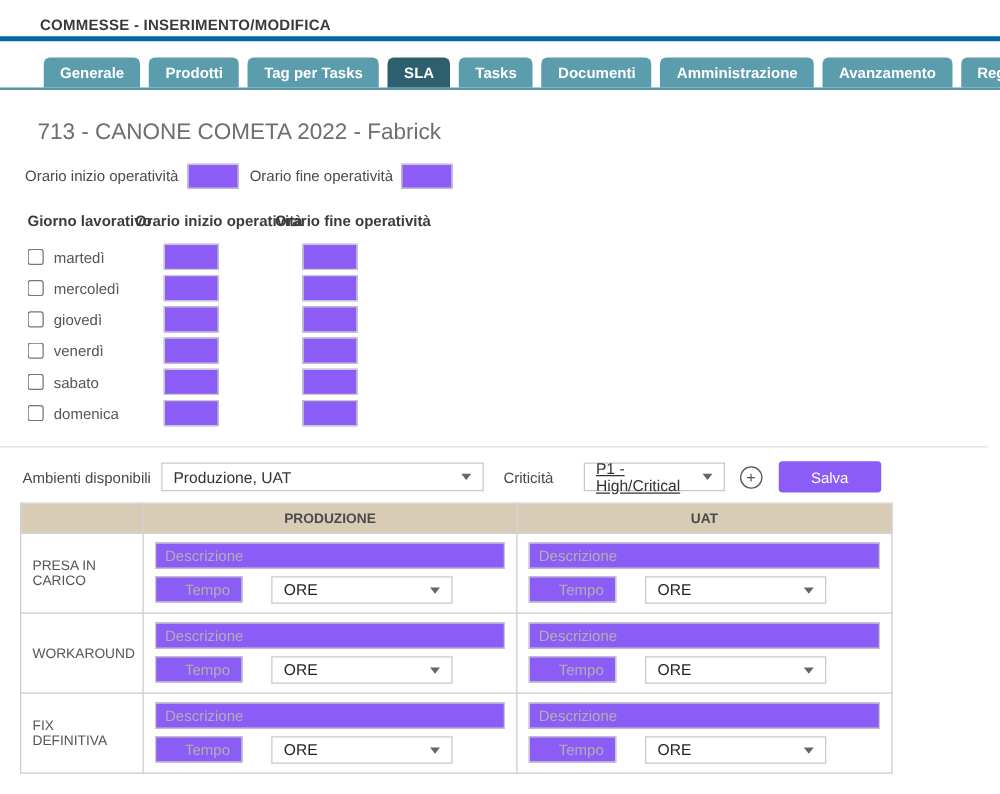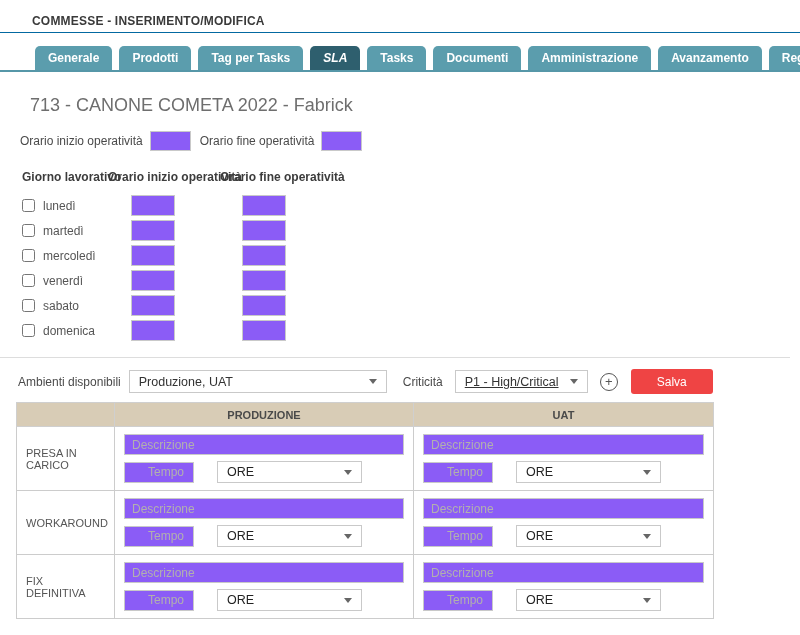--- a/index.html
+++ b/index.html
@@ -1,29 +1,29 @@
 <!DOCTYPE html>
 <html><head>
 <meta charset="utf-8">
 <style>
   * { margin:0; padding:0; box-sizing:border-box; }
   html,body { width:800px; height:635px; background:#fff; overflow:hidden;
               font-family:"Liberation Sans", sans-serif; }
 
   
-  .topbar { height:33px; padding:11px 0 0 32px; border-bottom:1px solid #0369a1; }
+  .topbar { height:33px; padding:11px 0 0 32px; border-bottom:4px solid #0369a1; }
   .topbar-title { font-size:12px; font-weight:bold; color:#3a3a3a; letter-spacing:.2px; }
 
   
   .tabbar { margin-top:13px; padding-left:35px; border-bottom:2px solid #5697a8;
             display:flex; align-items:flex-end; }
   .tab { padding:5px 13px; margin-right:7px; border-radius:5px 5px 0 0;
          background:#5b9dad; color:#fff; font-size:12px; font-weight:bold;
          white-space:nowrap; cursor:pointer; }
-  .tab.active { background:#2e5f6e;font-style:italic; }
+  .tab.active { background:#2e5f6e; }
 
   .page-title { margin:23px 0 0 30px; font-size:18px; color:#6e6e6e; }
 
   label, .lbl { font-size:12px; color:#4a4a4a; }
 
   .hours-row { display:flex; align-items:center; margin:15px 0 0 20px; }
   .inp { border:1px solid #c9c9c9; height:20px; font-size:12px; background:#8b5cf6; }
   .inp-small { width:41px; margin:0 9px 0 7px; }
 
   
@@ -38,39 +38,39 @@
   .day-row .inp-day { width:44px; height:21px; justify-self:center; margin-right:22px; }
 
   .divider { margin-top:14px; width:790px; border-top:1px solid #ddd; }
 
   
   .env-row { display:flex; align-items:center; margin:11px 0 0 18px; }
   .combo { border:1px solid #c9c9c9; height:23px; display:flex; align-items:center;
            justify-content:space-between; padding:0 9px; font-size:12.5px;
            color:#333; background:#fff; cursor:pointer; }
   .combo-ambienti { width:258px; margin-left:8px; }
-  .combo-criticita { width:133px; margin-left:12px;justify-content:space-between; }
+  .combo-criticita { width:113px; margin-left:24px;justify-content:space-between; }
   .combo-criticita .combo-value { text-decoration:underline; }
   .caret { width:0; height:0; border-left:4px solid transparent;
            border-right:4px solid transparent; border-top:5px solid #666; }
   .env-row .lbl-crit { margin-left:16px; }
   .plus-btn { margin-left:12px; width:18px; height:18px; border:1px solid #555;
               border-radius:50%; display:flex; align-items:center; justify-content:center;
               font-size:13px; color:#555; line-height:1; cursor:pointer; background:#fff; }
-  .save-btn { margin-left:13px; width:82px; height:25px; background:#ef4444;
+  .save-btn { margin-left:13px; width:82px; height:25px; background:#8b5cf6;
               color:#fff; border:none; border-radius:3px; font-size:12px; cursor:pointer; }
 
   
   table.sla { margin:8px 0 0 16px; width:697px; border-collapse:collapse; table-layout:fixed; }
   table.sla th { background:#d8ccb6; height:24px; font-size:11px; color:#4a4a4a;
                  border:1px solid #cfcfcf; font-weight:bold; }
   table.sla td { border:1px solid #ccc; padding:7px 9px; vertical-align:middle; }
   td.row-label { text-align:left; font-size:11px; color:#555; padding:0 4px; }
   .descr-input { width:100%; height:21px; padding:0 7px; font-size:12px; }
-  .time-row { display:flex; align-items:center; margin-top:6px; }
+  .time-row { display:flex; margin-top:6px; }
   .tempo-input { width:70px; height:21px; text-align:right; padding:0 9px; font-size:12px; }
   .unit-combo { width:145px; height:22px; margin-left:23px; }
   .unit-combo .combo-value { font-size:12.5px; color:#222; }
   input::placeholder { color:#b2b0ae; opacity:1; }
 </style>
 </head>
 <body>
 
 <div class="topbar">
   <span class="topbar-title">COMMESSE - INSERIMENTO/MODIFICA</span>
@@ -101,37 +101,37 @@
 <div class="days">
   <div class="days-header">
     <span>Giorno lavorativo</span>
     <span>Orario inizio operatività</span>
     <span>Orario fine operatività</span>
   </div>
 
   <div class="day-row">
     <span class="day-name">
         <input type="checkbox" style="">
-        <span>lunedì</span>
-      </span>
-    <input class="inp inp-day" type="text" style="">
-    <input class="inp inp-day" type="text" style="">
-  </div>
-  <div class="day-row">
-    <span class="day-name">
-        <input type="checkbox" style="">
         <span>martedì</span>
       </span>
     <input class="inp inp-day" type="text" style="">
     <input class="inp inp-day" type="text" style="">
   </div>
   <div class="day-row">
     <span class="day-name">
         <input type="checkbox" style="">
         <span>mercoledì</span>
+      </span>
+    <input class="inp inp-day" type="text" style="">
+    <input class="inp inp-day" type="text" style="">
+  </div>
+  <div class="day-row">
+    <span class="day-name">
+        <input type="checkbox" style="">
+        <span>giovedì</span>
       </span>
     <input class="inp inp-day" type="text" style="">
     <input class="inp inp-day" type="text" style="">
   </div>
   <div class="day-row">
     <span class="day-name">
         <input type="checkbox" style="">
         <span>venerdì</span>
       </span>
     <input class="inp inp-day" type="text" style="">

